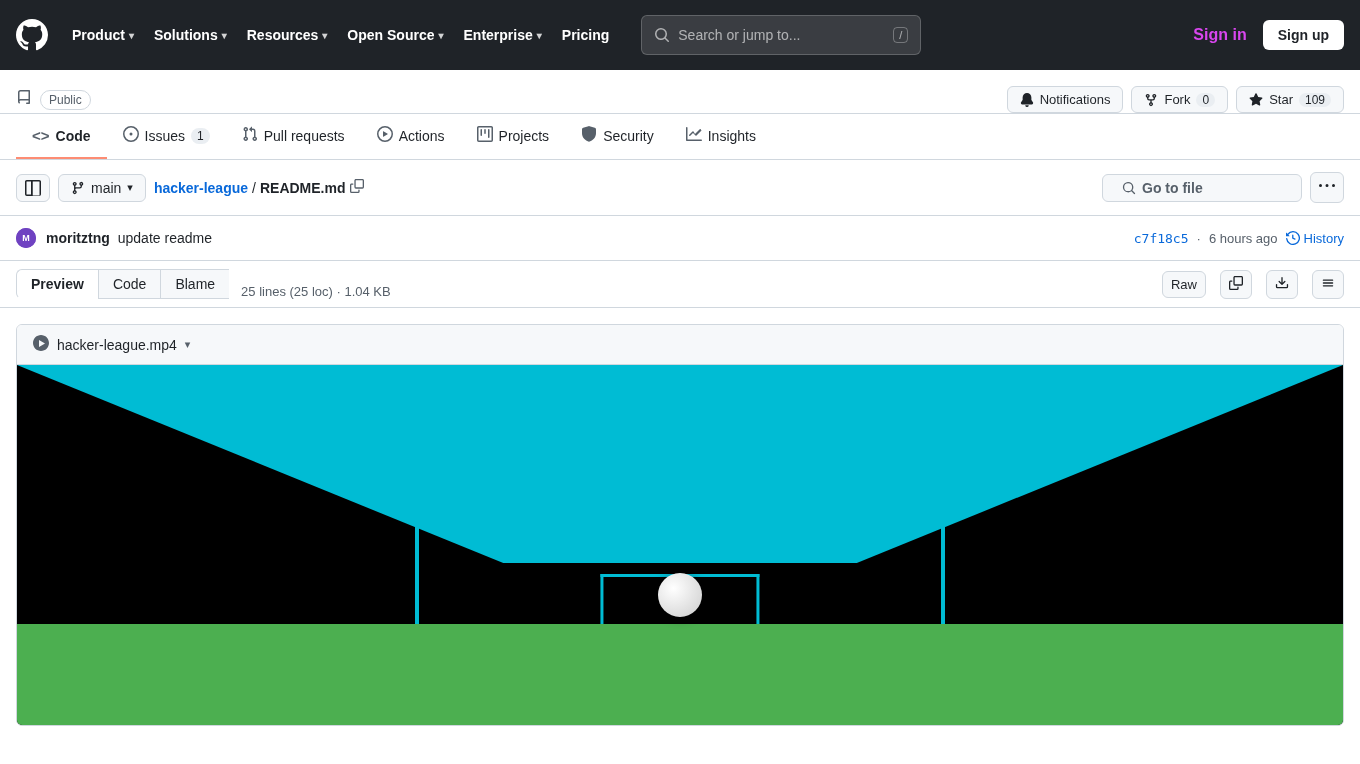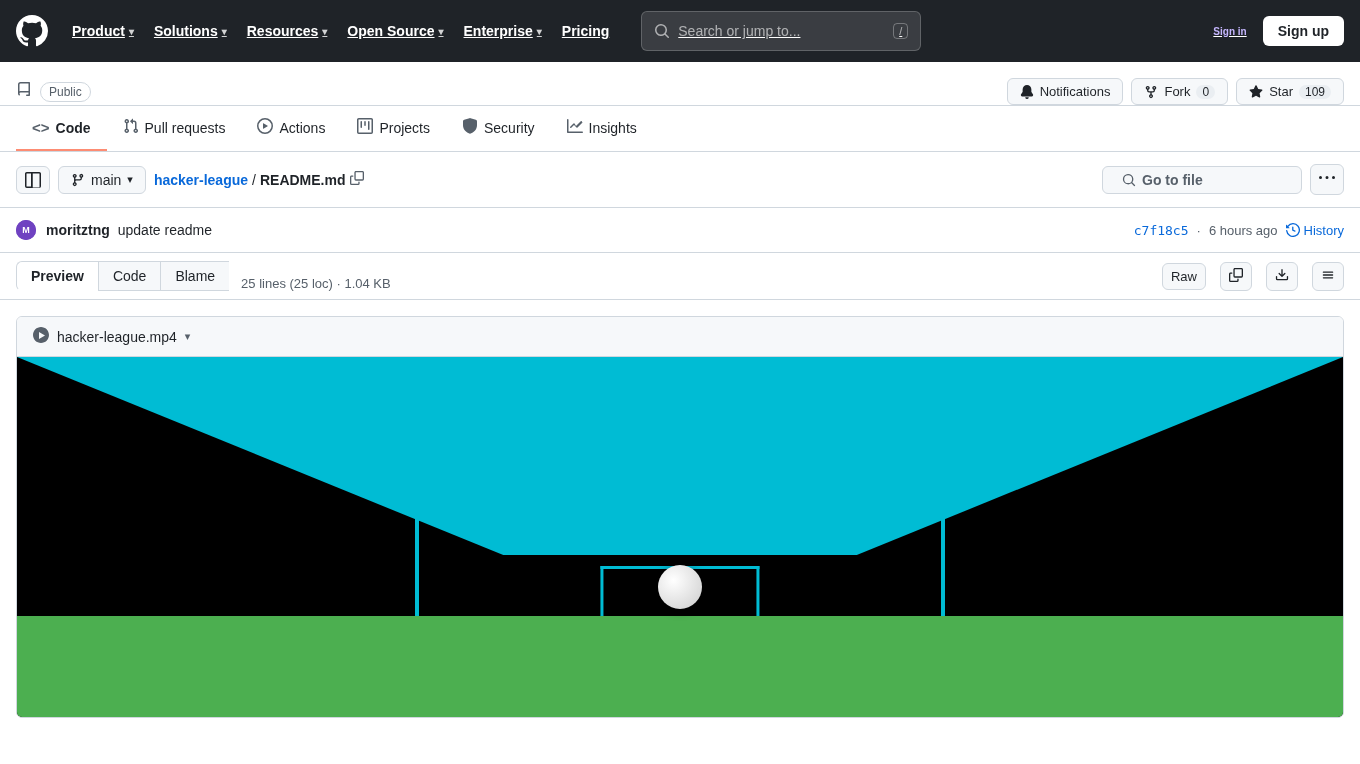--- a/index.html
+++ b/index.html
@@ -1,21 +1,21 @@
 <!DOCTYPE html>
 <html><head>
   <meta charset="utf-8">
   <style>
     *, *::before, *::after { box-sizing: border-box; margin: 0; padding: 0; }
     body { font-family: -apple-system, BlinkMacSystemFont, "Segoe UI", Helvetica, Arial, sans-serif; font-size: 14px; color: #1f2328; background: #fff; }
 
     
     .top-nav {
-      display: flex; align-items: center; padding: 0 16px; height: 62px;
-      background: #1f2328; color: #fff; gap: 16px; text-decoration: underline;
+      display: flex; align-items: center; padding: 0 16px; height: 70px;
+      background: #1f2328; color: #fff; gap: 16px;
     }
     .top-nav .logo { color: #fff; flex-shrink: 0; }
     .top-nav .logo svg { display: block; }
     .nav-items { display: flex; gap: 4px; }
     .nav-item {
       display: flex; align-items: center; gap: 4px;
       color: #fff; font-size: 14px; font-weight: 600;
       padding: 6px 8px; border-radius: 6px; cursor: pointer;
       background: none; border: none; white-space: nowrap;
     }
@@ -30,21 +30,21 @@
       background: none; border: none; outline: none; color: #fff;
       font-size: 14px; flex: 1; width: 100%;
     }
     .search-bar input::placeholder { color: rgba(255,255,255,0.6); }
     .search-shortcut {
       border: 1px solid rgba(255,255,255,0.3); border-radius: 4px;
       color: rgba(255,255,255,0.6); font-size: 11px; padding: 1px 5px;
     }
     .nav-right { display: flex; align-items: center; gap: 8px; margin-left: auto; }
     .btn-signin {
-      color: #c4b5fd; background: none; border: none; font-size: 10px;
+      color: #d946ef; background: none; border: none; font-size: 16px;
       font-weight: 600; cursor: pointer; padding: 6px 8px; border-radius: 6px;
     }
     .btn-signup {
       color: #1f2328; background: #fff; border: 1px solid rgba(255,255,255,0.3);
       font-size: 14px; font-weight: 600; cursor: pointer;
       padding: 6px 14px; border-radius: 6px;
     }
 
     
     .repo-header {
@@ -337,20 +337,30 @@
   </div>
 </div>
 
 <div class="repo-tabs">
 
   <div class="tab active">
     <span class="tab-icon">&lt;&gt;</span>
     <span>Code</span>
   </div>
 
+  <div class="tab">
+    <span class="tab-icon">
+      <svg width="16" height="16" viewBox="0 0 16 16" fill="#57606a">
+          <path d="M8 9.5a1.5 1.5 0 1 0 0-3 1.5 1.5 0 0 0 0 3Z"></path>
+          <path d="M8 0a8 8 0 1 1 0 16A8 8 0 0 1 8 0ZM1.5 8a6.5 6.5 0 1 0 13 0 6.5 6.5 0 0 0-13 0Z"></path>
+        </svg>
+    </span>
+    <span>Issues</span>
+    <span class="tab-badge">1</span>
+  </div>
 
   <div class="tab">
     <span class="tab-icon">
       <svg width="16" height="16" viewBox="0 0 16 16" fill="#57606a">
           <path d="M1.5 3.25a2.25 2.25 0 1 1 3 2.122v5.256a2.251 2.251 0 1 1-1.5 0V5.372A2.25 2.25 0 0 1 1.5 3.25Zm5.677-.177L9.573.677A.25.25 0 0 1 10 .854V2.5h1A2.5 2.5 0 0 1 13.5 5v5.628a2.251 2.251 0 1 1-1.5 0V5a1 1 0 0 0-1-1h-1v1.646a.25.25 0 0 1-.427.177L7.177 3.427a.25.25 0 0 1 0-.354ZM3.75 2.5a.75.75 0 1 0 0 1.5.75.75 0 0 0 0-1.5Zm0 9.5a.75.75 0 1 0 0 1.5.75.75 0 0 0 0-1.5Zm8.25.75a.75.75 0 1 0 1.5 0 .75.75 0 0 0-1.5 0Z"></path>
         </svg>
     </span>
     <span>Pull requests</span>
   </div>
 

